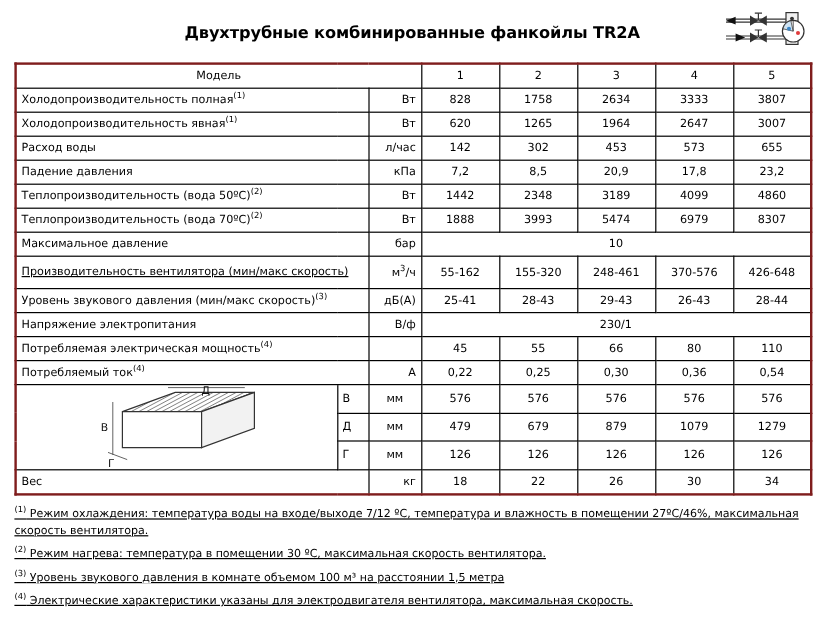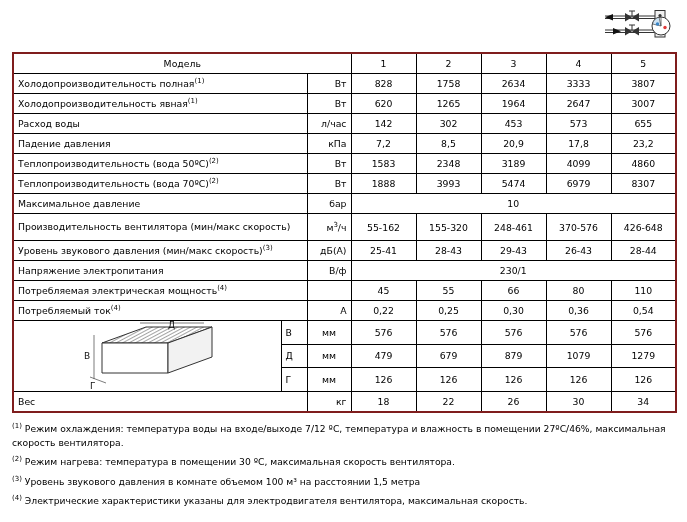--- a/index.html
+++ b/index.html
@@ -113,27 +113,29 @@
   
   .notes {
     margin: 9px 12px 0 12px;
     font-size: 9.2px;
     line-height: 13.5px;
     font-family: "DejaVu Sans", sans-serif;
   }
   .note {
     margin-bottom: 6px;
     text-indent: 0;
+    text-decoration: underline;
   }
   .note sup { font-size: 7px; }
 </style>
 </head>
 <body>
 
 <div class="header">
+  <div class="title">Двухтрубные комбинированные фанкойлы TR2A</div>
 
   <div class="schematic">
     <svg width="78" height="40" viewBox="0 0 78 40">
 
       <line x1="4" y1="12" x2="54" y2="12" stroke="#333" stroke-width="1"></line>
       <line x1="4" y1="14.5" x2="54" y2="14.5" stroke="#333" stroke-width="1"></line>
       <polygon points="4,13.2 12,10 12,16.5" fill="#111"></polygon>
 
       <polygon points="24,9 24,17.5 31,13.2" fill="#333"></polygon>
       <polygon points="38,9 38,17.5 31,13.2" fill="#333"></polygon>
@@ -218,42 +220,42 @@
           <td class="unit">кПа</td>
           <td class="num">7,2</td>
           <td class="num">8,5</td>
           <td class="num">20,9</td>
           <td class="num">17,8</td>
           <td class="num">23,2</td>
         </tr>
         <tr>
           <td class="lbl" colspan="2">Теплопроизводительность (вода 50ºC)<sup>(2)</sup></td>
           <td class="unit">Вт</td>
-          <td class="num">1583</td>
+          <td class="num">1442</td>
           <td class="num">2348</td>
           <td class="num">3189</td>
           <td class="num">4099</td>
           <td class="num">4860</td>
         </tr>
         <tr>
           <td class="lbl" colspan="2">Теплопроизводительность (вода 70ºC)<sup>(2)</sup></td>
           <td class="unit">Вт</td>
           <td class="num">1888</td>
           <td class="num">3993</td>
           <td class="num">5474</td>
           <td class="num">6979</td>
           <td class="num">8307</td>
         </tr>
         <tr>
           <td class="lbl" colspan="2">Максимальное давление</td>
           <td class="unit">бар</td>
           <td class="num" colspan="5">10</td>
         </tr>
         <tr class="tall">
-          <td class="lbl" colspan="2" style="height: 26px;">Производительность вентилятора (мин/макс скорость)</td>
+          <td class="lbl" colspan="2" style="height: 26px; text-decoration: underline;">Производительность вентилятора (мин/макс скорость)</td>
           <td class="unit">м<sup>3</sup>/ч</td>
           <td class="num">55-162</td>
           <td class="num">155-320</td>
           <td class="num">248-461</td>
           <td class="num">370-576</td>
           <td class="num">426-648</td>
         </tr>
         <tr>
           <td class="lbl" colspan="2">Уровень звукового давления (мин/макс скорость)<sup>(3)</sup></td>
           <td class="unit">дБ(А)</td>

